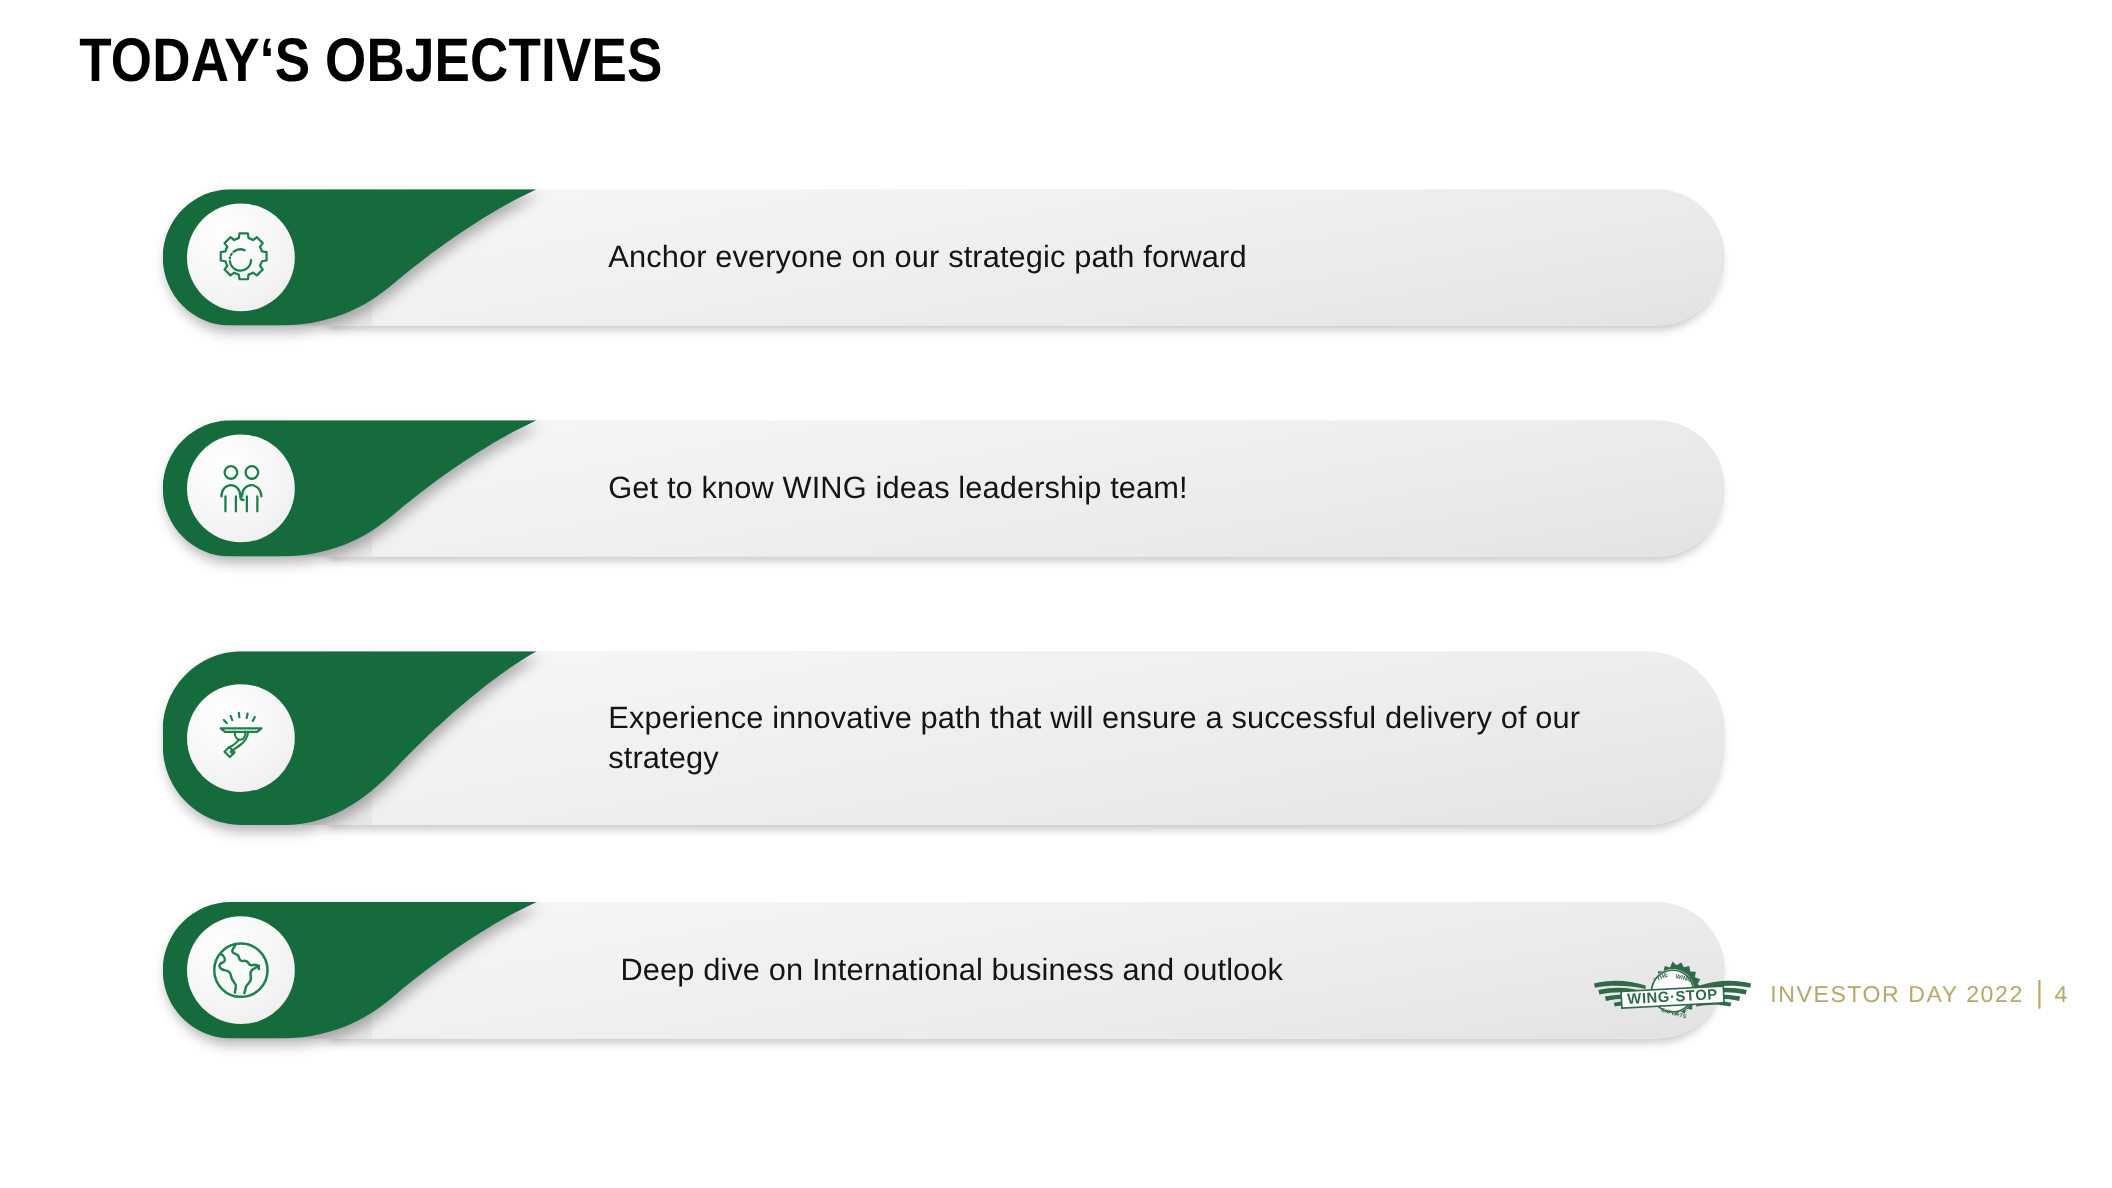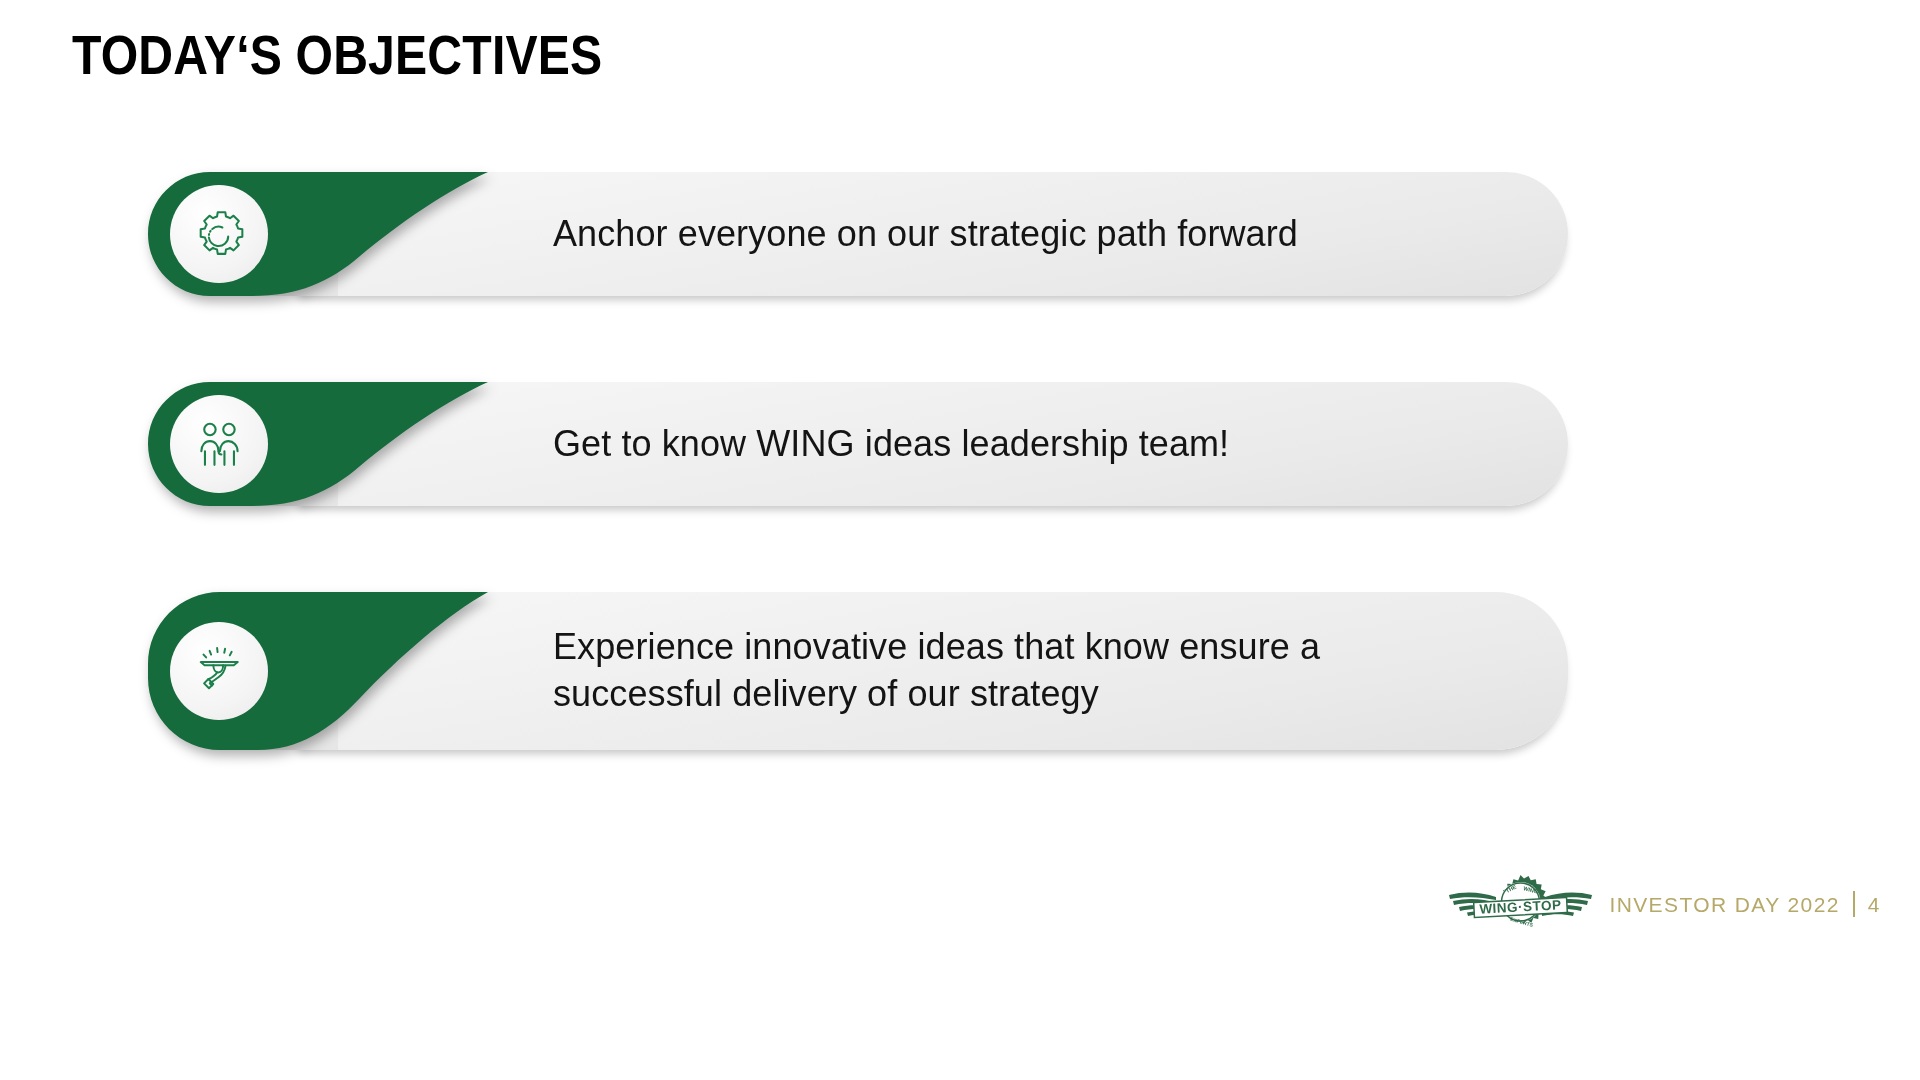--- a/index.html
+++ b/index.html
@@ -99,21 +99,21 @@
   .card-text {
     position: absolute;
     left: 405px;
     right: 100px;
     top: 0;
     height: 100%;
     display: flex;
     align-items: center;
     font-family: "Liberation Sans", sans-serif;
     font-weight: 400;
-    font-size: 36px;
+    font-size: 28px;
     line-height: 1.30;
     color: #141414;
     letter-spacing: 0.1px;
   }
   .card.c3 .card-text { left: 416px; }
 
   
   .footer {
     position: absolute;
     right: 40px;
@@ -205,23 +205,43 @@
             <path d="M22 10.5l1.6 4M30 7.5l.5 4.3M38.5 8.2l-.9 4.3M45.5 11.5l-2 3.8M15.5 14.5l2.8 3"></path>
             <path d="M12.5 22.5h39.5l-4.2 3.4H16.6z"></path>
             <path d="M26 25.9c0 4.6 2.2 7.7 5.2 7.7s5.2-3.1 5.2-7.7"></path>
             <path d="M30 33.6c-2 3-5.2 5.2-9.2 7.2"></path>
             <path d="M39 26.3c-.7 5-3.2 9.3-7.6 12.4-3.2 2.3-6.4 4.3-9.2 6.5"></path>
             <path d="M20.7 40.6l-4.6 4.6 5.2 5.2 4.6-4.6z"></path>
             <path d="M22.6 45.4l2 2"></path>
           </svg>
         </span>
       </div>
-      <div class="card-text">Experience innovative ideas that know ensure a successful delivery of our strategy</div>
-    </div>
-
+      <div class="card-text">Experience innovative path that will ensure a successful delivery of our strategy</div>
+    </div>
+
+    <div class="card c3">
+      <div class="pill"></div>
+      <div class="pill-cap"></div>
+      <div class="swoop">
+        <svg viewBox="0 0 340 124" preserveAspectRatio="none" xmlns="http://www.w3.org/2000/svg">
+          <path d="M62,0 H340 C300,18 250,52 212,84 C182,110 150,124 104,124 H62 C27.7,124 0,96.3 0,62 C0,27.7 27.7,0 62,0 Z" fill="#156b3c"></path>
+        </svg>
+      </div>
+      <div class="icon-bubble">
+        <span>
+          <svg width="62" height="62" viewBox="0 0 64 64" fill="none" stroke="#1b8049" stroke-width="2.3" stroke-linejoin="round" stroke-linecap="round" xmlns="http://www.w3.org/2000/svg">
+            <circle cx="32" cy="32" r="25"></circle>
+            <path d="M12.5 16.5c2.4 1.1 5 3.7 4.3 6.4-.6 2.3-3.4 1.8-4.6 3.6-1 1.6.3 3.6 1.8 4.5 2.2 1.4 4.9 1 6.9 2.6 2 1.6 1.8 4.4 2.7 6.6 1 2.4 3.5 4.2 3.7 6.8.2 2-.9 4-1 6"></path>
+            <path d="M26.5 9c-1 2-3.2 3.7-2.4 5.8.7 1.8 3.3 1.6 4.8 2.9 1.6 1.4 1 4.1 2.8 5.2 1.6 1 3.7-.2 5.4.5 1.7.8 2.1 3.2 3.9 3.8 1.7.6 3.6-.7 5.3-.2 1.6.5 2.5 2.3 2.6 4"></path>
+            <path d="M49 27.9c-2.7 1.8-6.3 2.4-7.6 5.4-1 2.4.5 5.2-.2 7.7-.7 2.6-3.3 4.2-4.4 6.6-.8 1.9-.7 4.1-1.6 6"></path>
+          </svg>
+        </span>
+      </div>
+      <div class="card-text">Deep dive on International business and outlook</div>
+    </div>
 
   </div>
 
   <div class="footer">
     <span class="ws-logo">
       <svg width="145" height="62" viewBox="0 0 290 124" xmlns="http://www.w3.org/2000/svg">
         <g fill="#2f6b49">
 
           <path d="M2 48 C34 40 66 42 96 52 L96 58 C66 52 34 50 4 56 Z"></path>
           <path d="M10 60 C40 53 70 55 98 64 L98 70 C70 63 42 62 12 68 Z"></path>

